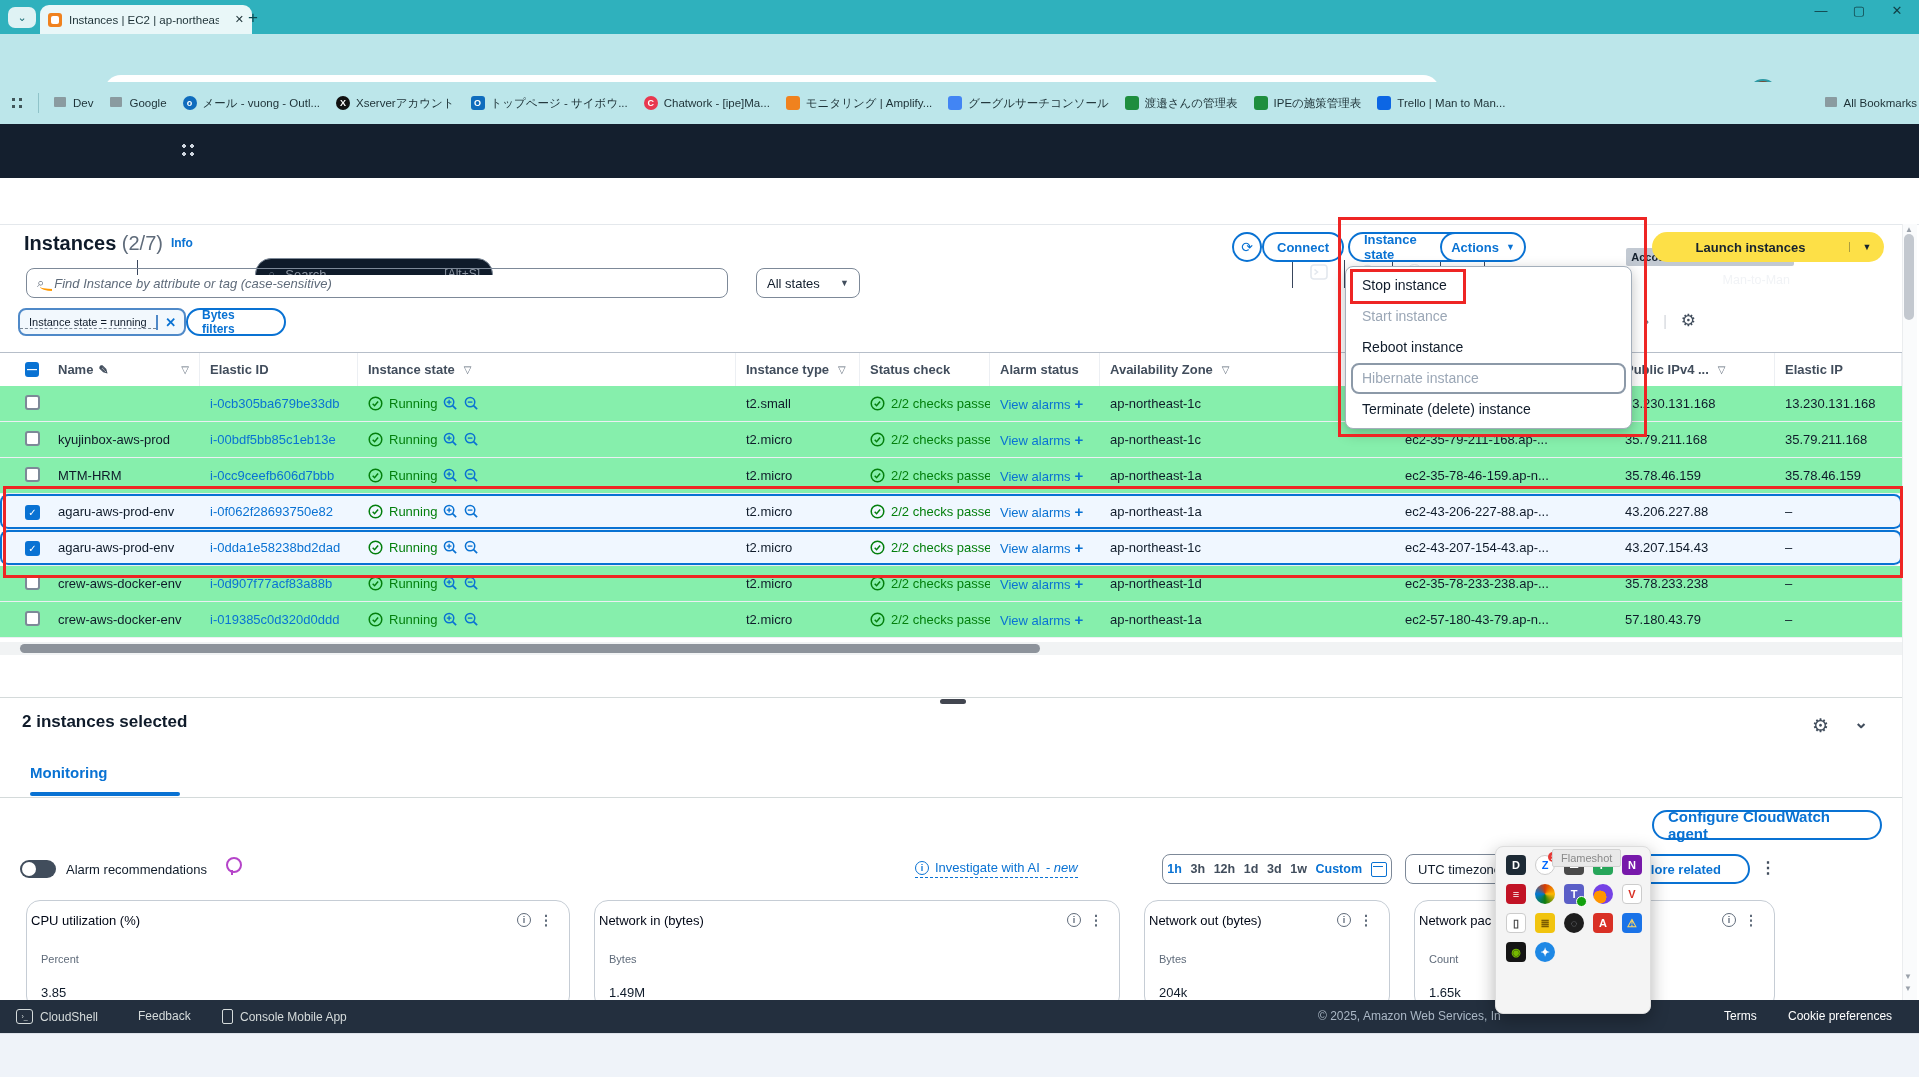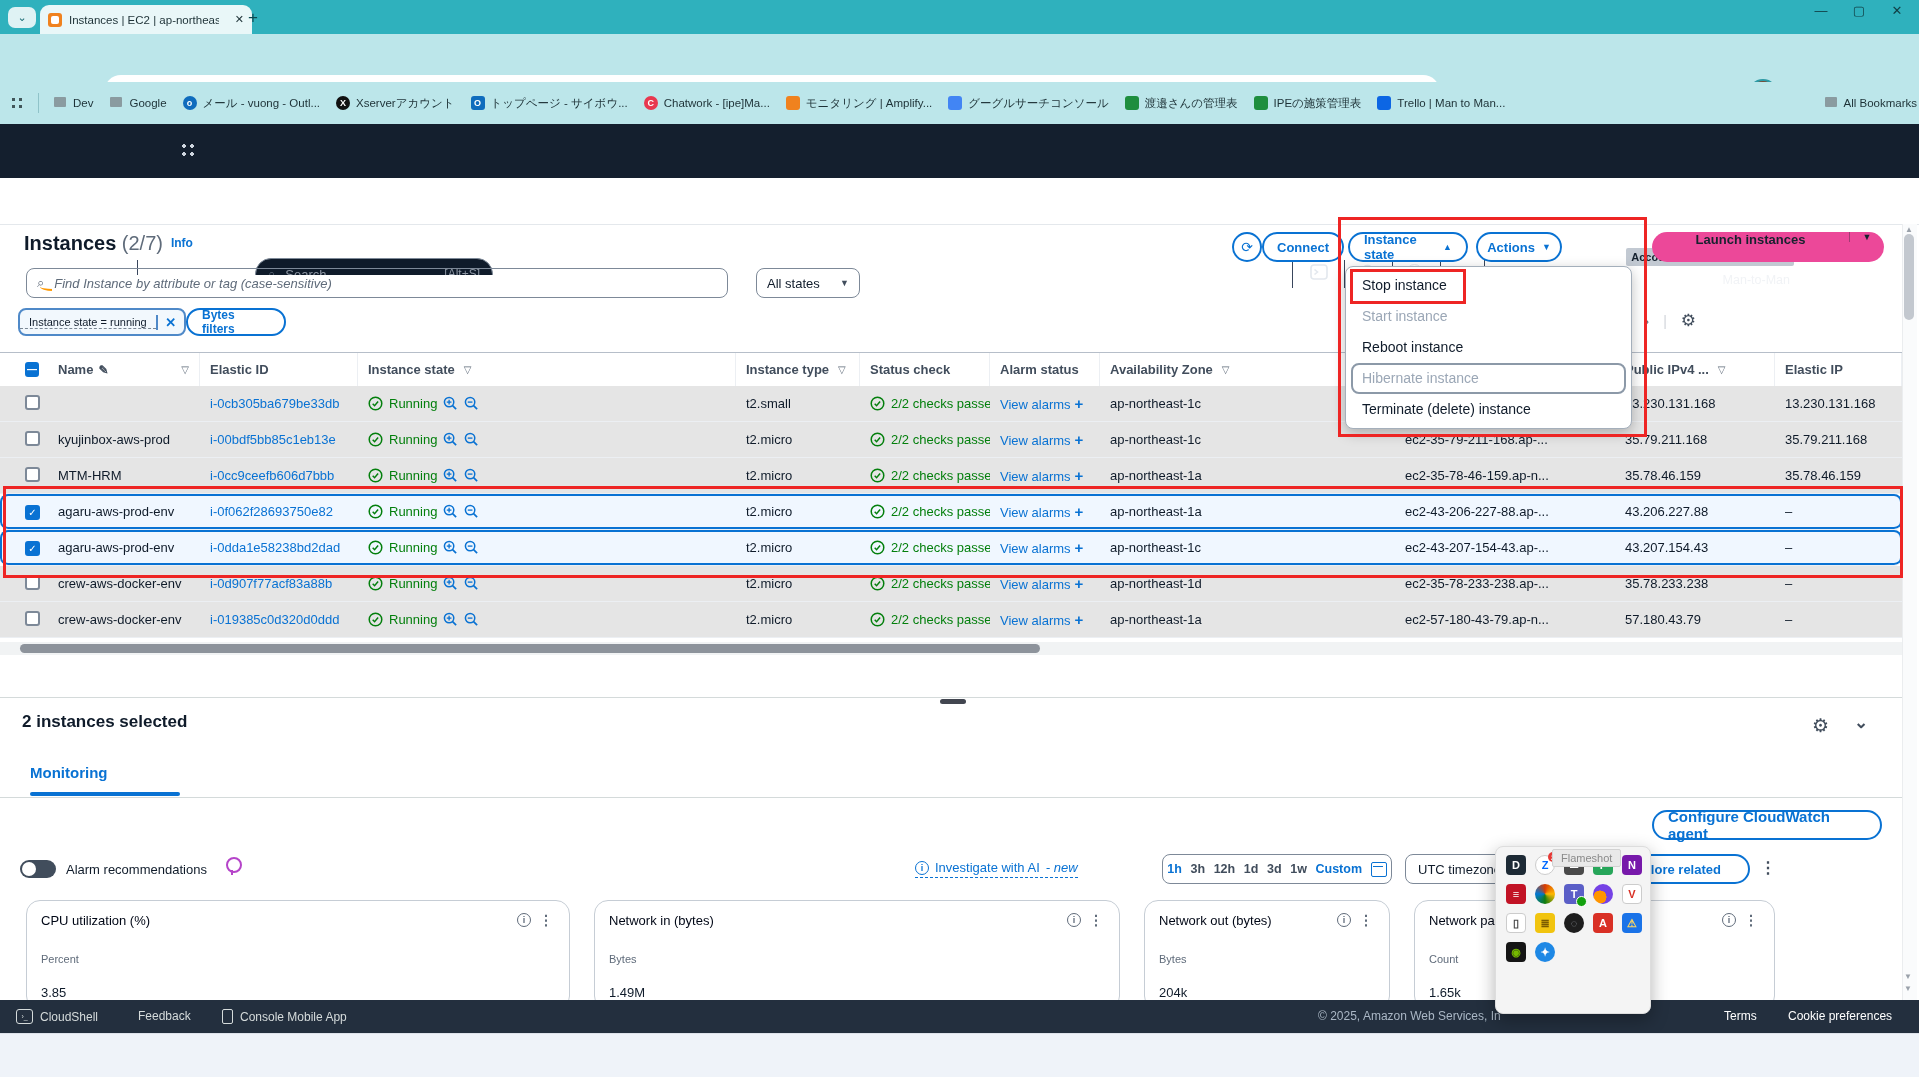--- a/index.html
+++ b/index.html
@@ -77,22 +77,22 @@
   .crico.active{background:#d9edff;color:#0972d3}
 
   
   #ptitle{left:24px;top:232px;font-size:20px;font-weight:bold;color:#0f1b2a}
   #pcount{font-weight:normal;color:#5f6b7a}
   #pinfo{font-size:12px;font-weight:bold;color:#0972d3;margin-left:8px;vertical-align:3px}
   .pillbtn{height:30px;border:2px solid #0972d3;border-radius:16px;color:#0972d3;font-size:13px;font-weight:bold;display:flex;align-items:center;justify-content:center;gap:7px;background:#fff;box-sizing:border-box;padding:0 14px}
   #refreshbtn{left:1232px;top:232px;width:30px;height:30px;border:2px solid #0972d3;border-radius:50%;color:#0972d3;display:flex;align-items:center;justify-content:center;font-size:14px;box-sizing:border-box;background:#fff}
   #btn-connect{left:1262px;top:232px;width:82px}
   #btn-state{left:1348px;top:232px;width:120px}
-  #btn-actions{left:1476px;top:232px;width:86px}
-  #btn-launch{left:1652px;top:232px;width:232px;height:30px;background:#ec4899;border-radius:16px;color:#16222e;font-size:13px;font-weight:bold;display:flex;align-items:flex-start;box-sizing:border-box}
+  #btn-actions{left:1440px;top:232px;width:86px}
+  #btn-launch{left:1652px;top:232px;width:232px;height:30px;background:#fde047;border-radius:16px;color:#16222e;font-size:13px;font-weight:bold;display:flex;align-items:center;box-sizing:border-box}
   #btn-launch .main{flex:1;text-align:center}
   #btn-launch .car{width:34px;text-align:center;border-left:1px solid rgba(22,34,46,.35);font-size:9px}
   .car8{font-size:9px}
 
   #findbox{left:26px;top:268px;width:702px;height:30px;border:1px solid #7d8998;border-radius:8px;display:flex;align-items:center;padding:0 10px;gap:8px;box-sizing:border-box}
   #findbox input{flex:1;border:none;outline:none;font-size:13px;font-style:italic;color:#30404f}
   #findbox input::placeholder{color:#5f6b7a;font-style:italic}
   #allstates{left:756px;top:268px;width:104px;height:30px;border:1px solid #7d8998;border-radius:8px;display:flex;align-items:center;justify-content:space-between;padding:0 10px;box-sizing:border-box;font-size:13px;color:#0f1b2a;background:#fff}
   .mag-grey{color:#5f6b7a;font-size:13px}
 
@@ -105,21 +105,21 @@
   #pager .sep{color:#d1d5db}
   #gear-table{color:#414d5c;font-size:17px}
 
   
   #thead{left:0;top:352px;width:1902px;height:33px;display:grid;align-items:center;border-top:1px solid #b6bec9;border-bottom:1px solid #b6bec9;background:#fff;font-size:13px;font-weight:bold;color:#414d5c}
   .th{display:flex;align-items:center;padding:0 10px;height:100%;border-right:1px solid #eceff3;overflow:hidden;white-space:nowrap;box-sizing:border-box}
   .funnel{color:#5f6b7a;font-size:10px;margin-left:9px;font-weight:normal}
   .funnel.mlauto{margin-left:auto}
   .pencil{color:#414d5c;font-size:12px;margin-left:5px}
   #tbody{left:0;top:386px;width:1902px}
-  .trow{display:grid;height:36px;align-items:center;border-bottom:1px solid #eceff3;font-size:13px;box-sizing:border-box;background:#e5e5e5}
+  .trow{display:grid;height:36px;align-items:center;border-bottom:1px solid #eceff3;font-size:13px;box-sizing:border-box;background:#86efac}
   .trow.sel{background:#f0f7ff;box-shadow:inset 0 0 0 2px #0972d3;border-radius:8px}
   .td{padding:0 10px;white-space:nowrap;overflow:hidden;box-sizing:border-box}
   .td.link{color:#0972d3}
   .cb{width:15px;height:15px;border:2px solid #7d8998;border-radius:3px;display:inline-flex;align-items:center;justify-content:center;background:#fff;box-sizing:border-box;margin-left:15px;font-size:10px}
   .cb.on{background:#0972d3;border-color:#0972d3;color:#fff}
   .cb.ind{background:#0972d3;border-color:#0972d3;color:#fff;font-weight:bold}
   .statecell{display:flex;align-items:center;gap:6px;color:#037f0c}
   .checkcell{display:flex;align-items:center;gap:6px;color:#037f0c}
   .alarmcell{color:#0972d3}
   .alarmcell b{font-size:15px;margin-left:4px}
@@ -164,21 +164,21 @@
   #timebox .sel{color:#0972d3}
   #timebox .custom{color:#0972d3}
   #cal{width:14px;height:13px;border:1.6px solid #0972d3;border-radius:2px;position:relative}
   #cal::after{content:"";position:absolute;left:1px;top:3px;width:10px;height:1.6px;background:#0972d3}
   #tzbox{left:1405px;top:854px;width:170px;height:30px;border:1px solid #7d8998;border-radius:8px;display:flex;align-items:center;padding:0 12px;box-sizing:border-box;font-size:13px;color:#0f1b2a;background:#fff}
   #explorebtn{left:1598px;top:854px;width:152px;height:30px;font-size:13px}
   #kebab-panel{left:1760px;top:858px;color:#414d5c;font-size:16px;font-weight:bold}
 
   
   #cards{left:26px;top:900px;display:flex;gap:24px}
-  .card{height:110px;border:1px solid #c6cdd5;border-radius:14px;background:#fff;position:relative;box-sizing:border-box;padding:12px 14px}
+  .card{height:110px;border:1px solid #c6cdd5;border-radius:14px;background:#fff;position:relative;box-sizing:border-box;padding:12px 4px}
   .card .ttl{font-size:13px;color:#000716;white-space:nowrap;overflow:hidden;max-width:75%}
   .card .ci{position:absolute;right:38px;top:12px;color:#5f6b7a}
   .card .ck{position:absolute;right:16px;top:11px;color:#5f6b7a;font-size:14px;font-weight:bold}
   .card .unit{position:absolute;left:14px;top:52px;font-size:11px;color:#5f6b7a}
   .card .val{position:absolute;left:14px;top:84px;font-size:13px;color:#0f1b2a}
   .c0{width:544px}.c1{width:526px}.c2{width:246px}.c3{width:361px}
 
   
   #footer{left:0;top:1000px;width:1919px;height:33px;background:#232f3e;z-index:40;color:#d5dbdb;font-size:12px}
   #footer .item{position:absolute;top:9px;display:flex;gap:7px;align-items:center}

